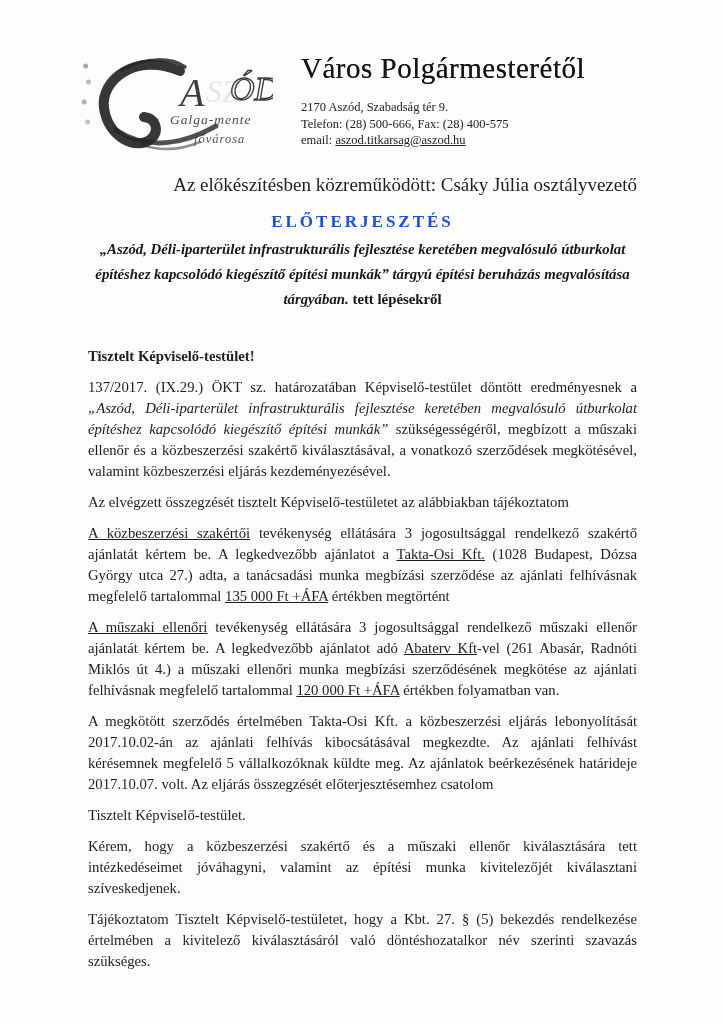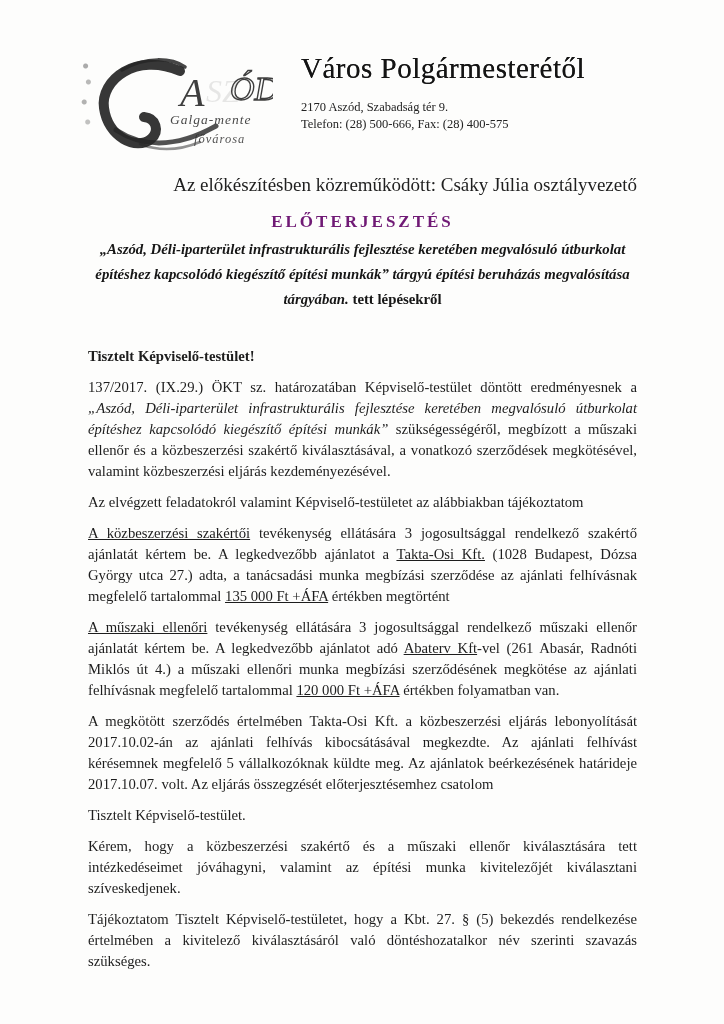--- a/index.html
+++ b/index.html
@@ -23,21 +23,21 @@
     color:#141414;line-height:32px;
     text-shadow:0 0 0.6px #333;
   }
   .addr-block{margin-top:15px;font-size:12.5px;line-height:16.5px;color:#222;}
   .addr-line{white-space:nowrap;}
   .u{text-decoration:underline;}
   
   .prepared{margin-top:20px;font-size:19px;color:#1f1f1f;text-align:right;}
   .doc-title{
     margin-top:16px;text-align:center;
-    font-size:17px;font-weight:bold;letter-spacing:3px;color:#701a75;
+    font-size:17px;font-weight:bold;letter-spacing:3px;color:#1d4ed8;
   }
   .subtitle{
     margin-top:5px;text-align:center;
     font-size:14.8px;line-height:25px;
     font-weight:bold;font-style:italic;color:#161616;
   }
   .subtitle .upright{font-style:normal;}
   
   .body-text{margin-top:34px;font-size:14.7px;line-height:21px;}
   p.para{margin:10px 0 0 0;text-align:justify;}
@@ -82,41 +82,42 @@
         <text x="82" y="70" font-family="'Liberation Serif','DejaVu Serif',serif" font-style="italic" font-size="13.5" fill="#2f2f2f" opacity="0.88" letter-spacing="1">Galga-mente</text>
         <text x="106" y="89" font-family="'Liberation Serif','DejaVu Serif',serif" font-style="italic" font-size="12.5" fill="#2f2f2f" opacity="0.82" letter-spacing="1">fővárosa</text>
       </svg>
     </div>
 
     <div class="head-text">
       <div class="office-title">Város Polgármesterétől</div>
       <div class="addr-block">
         <div class="addr-line">2170 Aszód, Szabadság tér 9.</div>
         <div class="addr-line">Telefon: (28) 500-666, Fax: (28) 400-575</div>
+        <div class="addr-line"><span>email: </span><span class="u">aszod.titkarsag@aszod.hu</span></div>
       </div>
     </div>
   </div>
 
   <div class="prepared">Az előkészítésben közreműködött: Csáky Júlia osztályvezető</div>
 
   <div class="doc-title">ELŐTERJESZTÉS</div>
 
   <div class="subtitle">
     <div>„Aszód, Déli-iparterület infrastrukturális fejlesztése keretében megvalósuló útburkolat</div>
     <div>építéshez kapcsolódó kiegészítő építési munkák” tárgyú építési beruházás megvalósítása</div>
     <div><span>tárgyában.</span><span class="upright"> tett lépésekről</span></div>
   </div>
 
   <div class="body-text">
 
     <p class="para first no-just bold">Tisztelt Képviselő-testület!</p>
 
     <p class="para"><span>137/2017. (IX.29.) ÖKT sz. határozatában Képviselő-testület döntött eredményesnek a </span><span class="it">„Aszód, Déli-iparterület infrastrukturális fejlesztése keretében megvalósuló útburkolat építéshez kapcsolódó kiegészítő építési munkák”</span><span> szükségességéről, megbízott a műszaki ellenőr és a közbeszerzési szakértő kiválasztásával, a vonatkozó szerződések megkötésével, valamint közbeszerzési eljárás kezdeményezésével.</span></p>
 
-    <p class="para no-just">Az elvégzett feladatokról valamint Képviselő-testületet az alábbiakban tájékoztatom</p>
+    <p class="para no-just">Az elvégzett összegzését tisztelt Képviselő-testületet az alábbiakban tájékoztatom</p>
 
     <p class="para"><span class="u">A közbeszerzési szakértői</span><span> tevékenység ellátására 3 jogosultsággal rendelkező szakértő ajánlatát kértem be. A legkedvezőbb ajánlatot a </span><span class="u">Takta-Osi Kft.</span><span> (1028 Budapest, Dózsa György utca 27.) adta, a tanácsadási munka megbízási szerződése az ajánlati felhívásnak megfelelő tartalommal </span><span class="u">135 000 Ft +ÁFA</span><span> értékben megtörtént</span></p>
 
     <p class="para"><span class="u">A műszaki ellenőri</span><span> tevékenység ellátására 3 jogosultsággal rendelkező műszaki ellenőr ajánlatát kértem be. A legkedvezőbb ajánlatot adó </span><span class="u">Abaterv Kft</span><span>-vel (261 Abasár, Radnóti Miklós út 4.) a műszaki ellenőri munka megbízási szerződésének megkötése az ajánlati felhívásnak megfelelő tartalommal </span><span class="u">120 000 Ft +ÁFA</span><span> értékben folyamatban van.</span></p>
 
     <p class="para">A megkötött szerződés értelmében Takta-Osi Kft. a közbeszerzési eljárás lebonyolítását 2017.10.02-án az ajánlati felhívás kibocsátásával megkezdte. Az ajánlati felhívást kérésemnek megfelelő 5 vállalkozóknak küldte meg. Az ajánlatok beérkezésének határideje 2017.10.07. volt. Az eljárás összegzését előterjesztésemhez csatolom</p>
 
     <p class="para no-just gap-big">Tisztelt Képviselő-testület.</p>
 
     <p class="para">Kérem, hogy a közbeszerzési szakértő és a műszaki ellenőr kiválasztására tett intézkedéseimet jóváhagyni, valamint az építési munka kivitelezőjét kiválasztani szíveskedjenek.</p>

